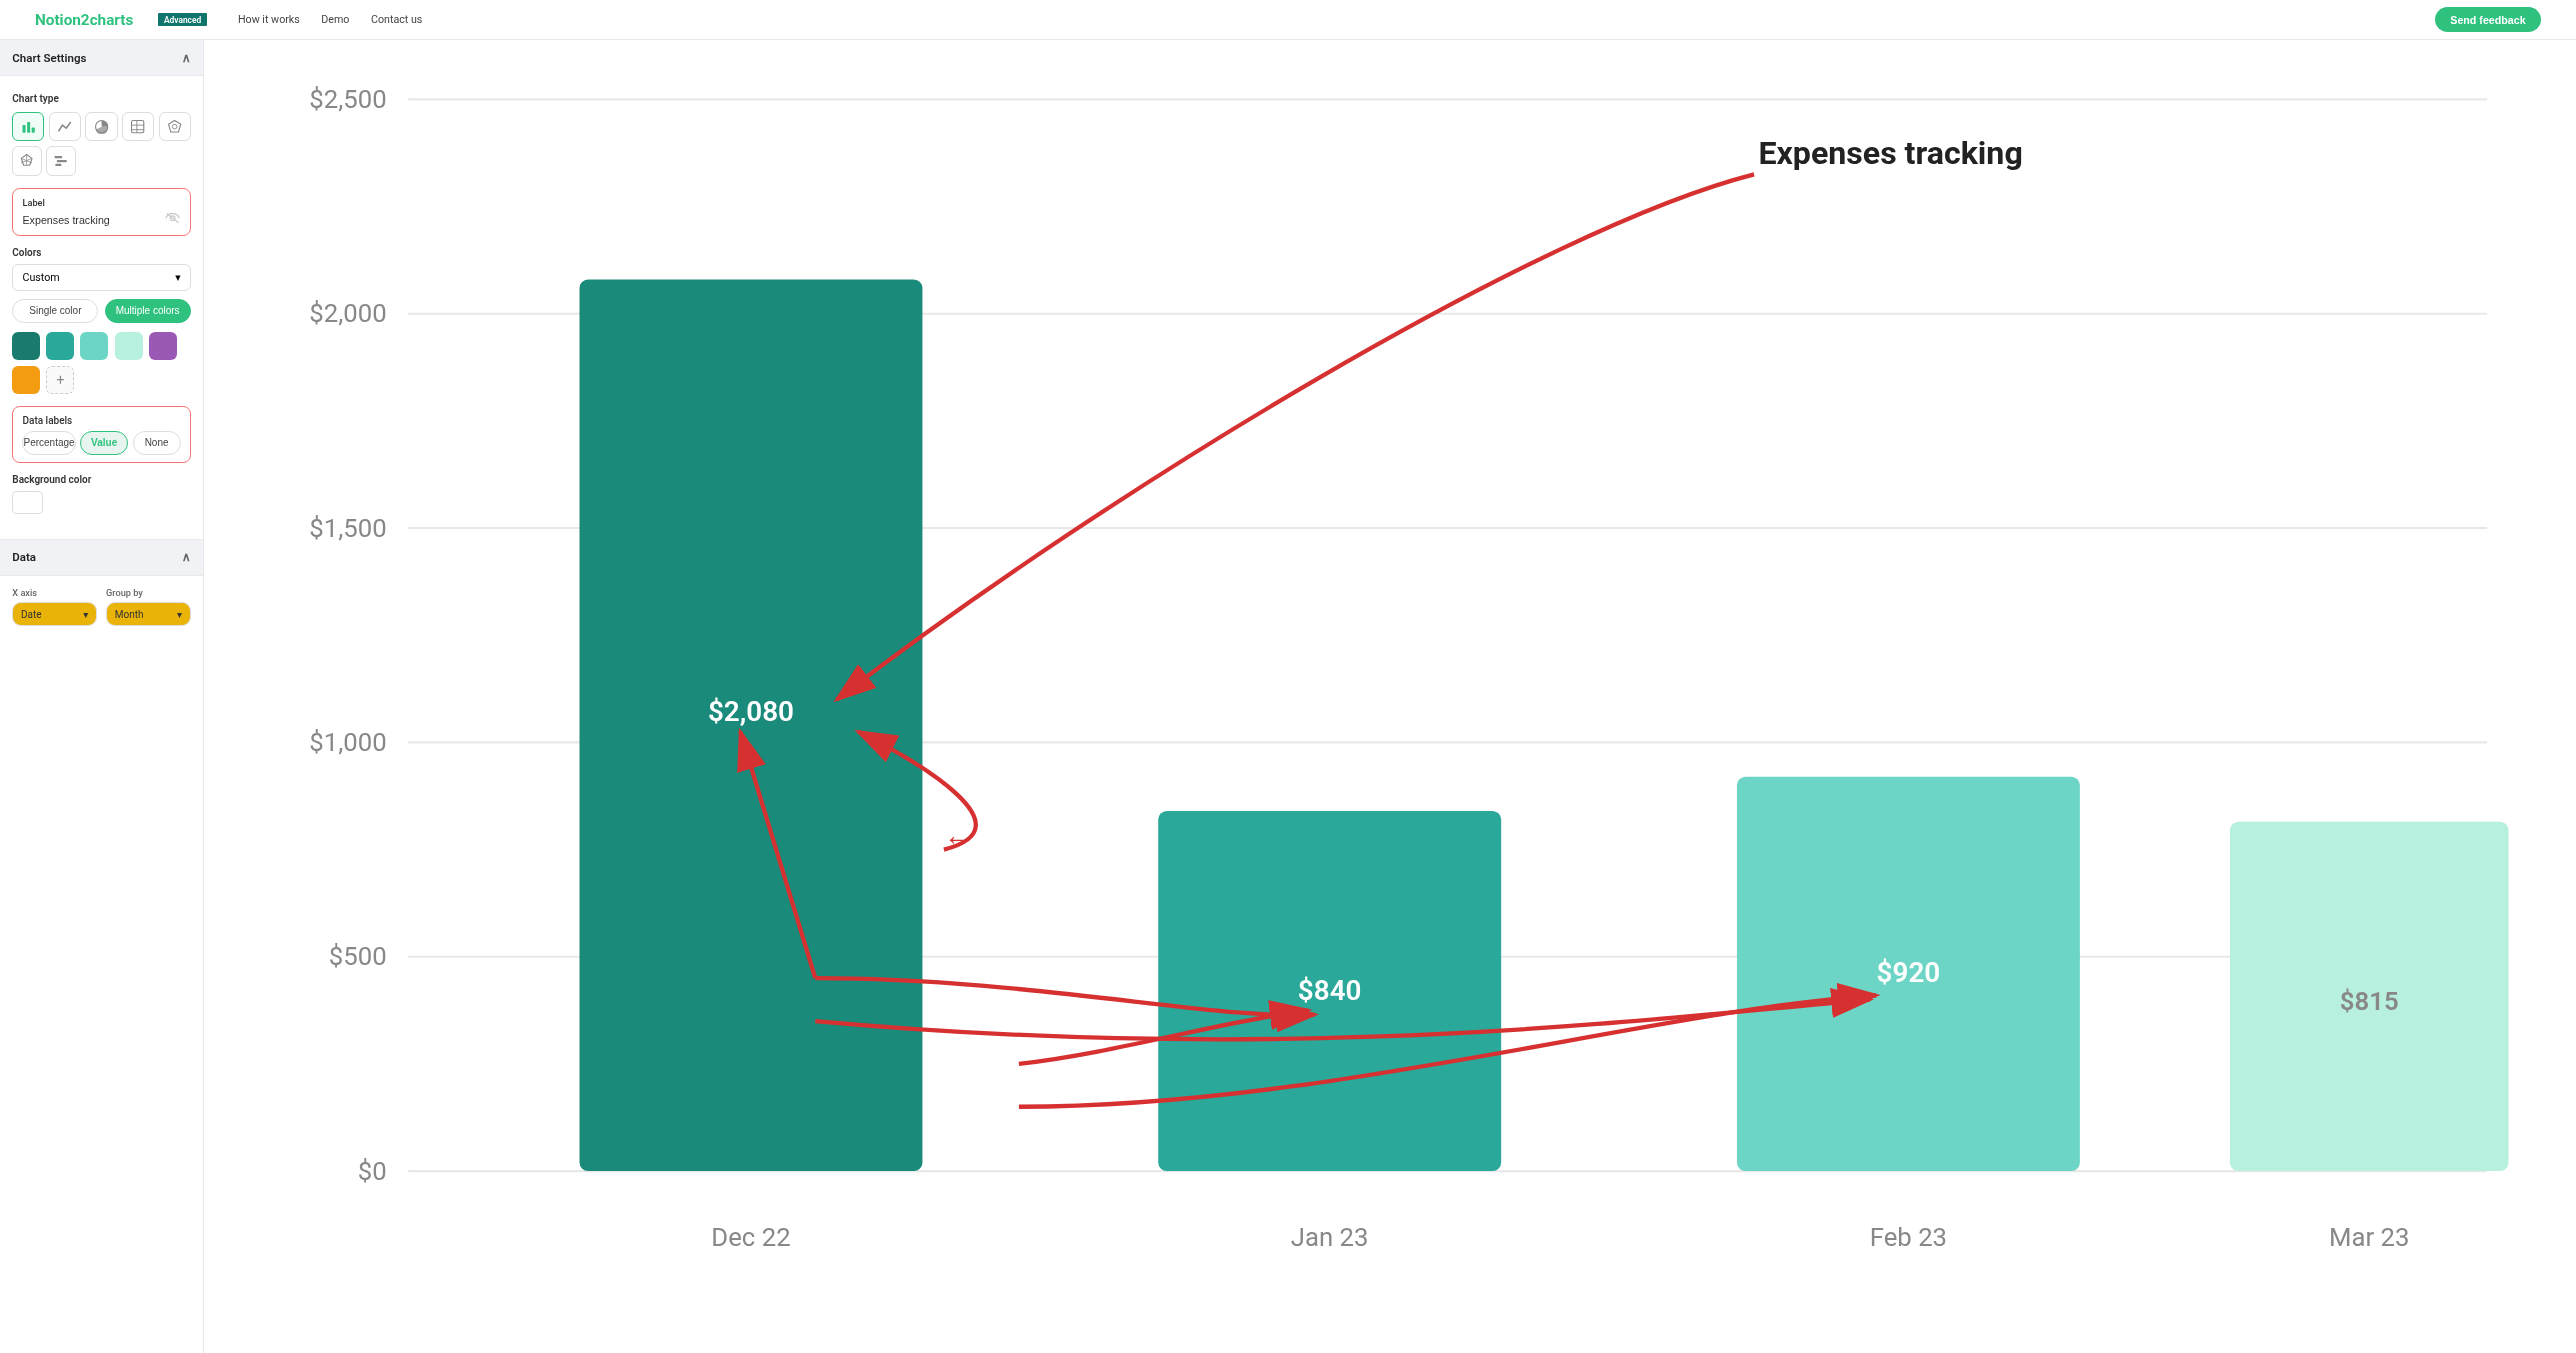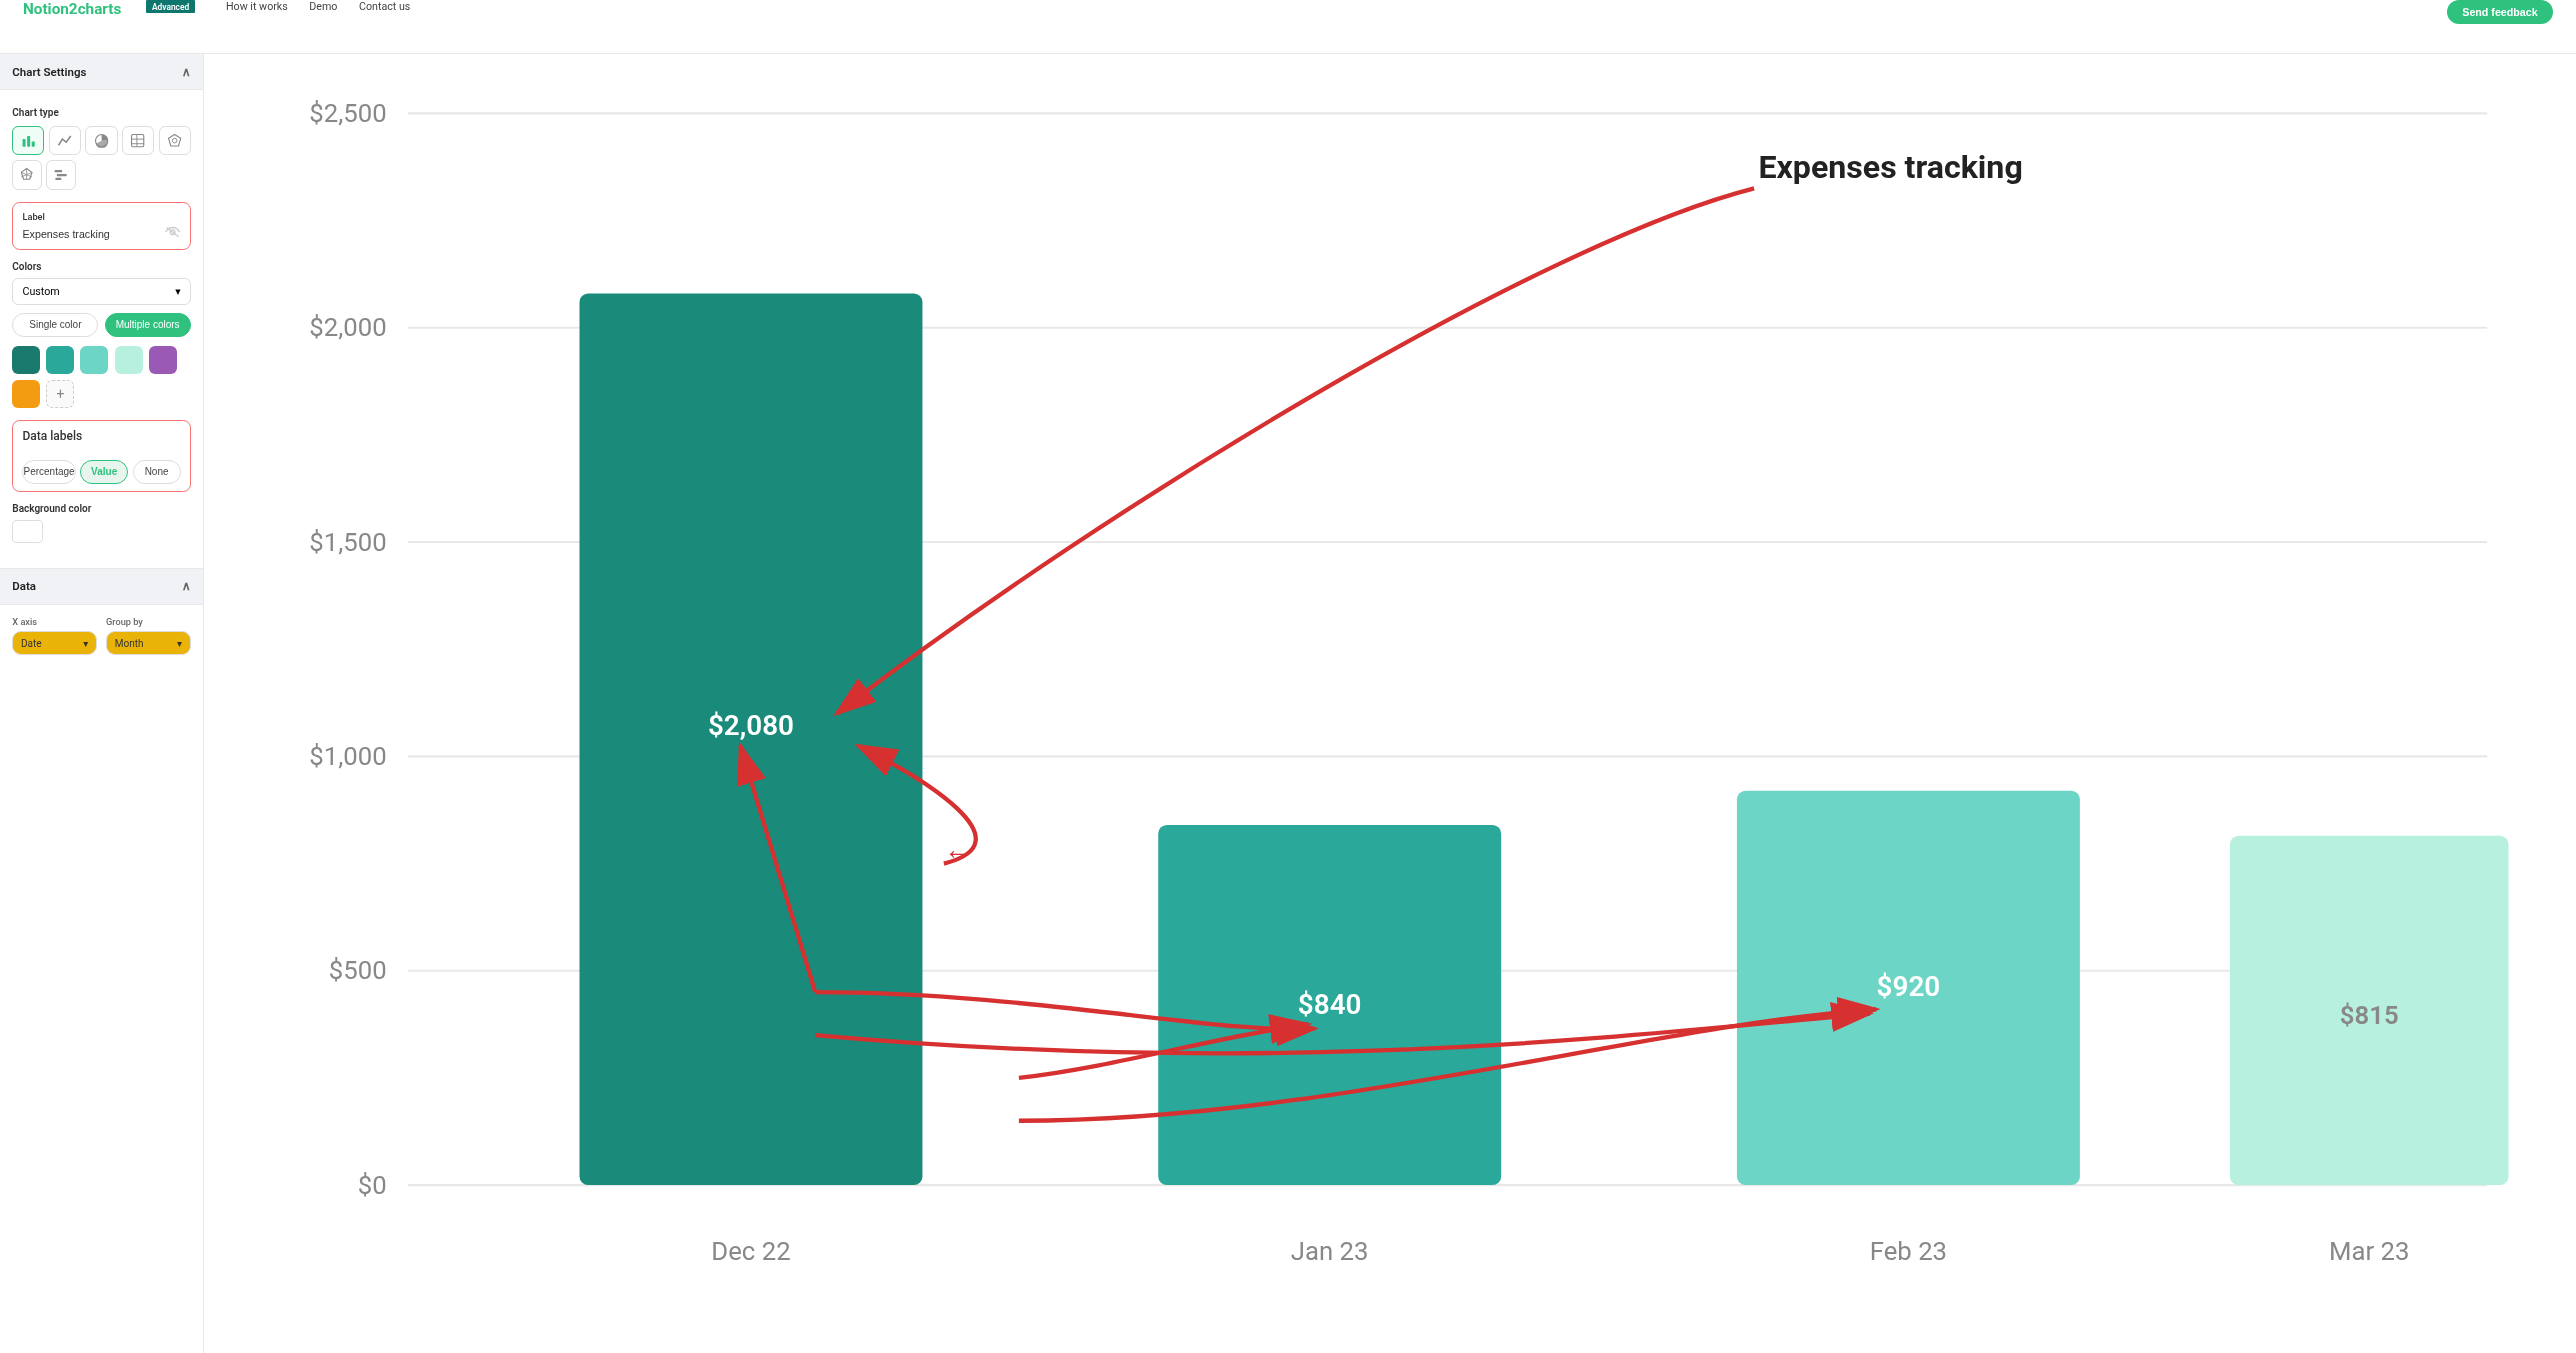--- a/index.html
+++ b/index.html
@@ -1,20 +1,20 @@
 <!DOCTYPE html>
 <html style="font-size:12.3px"><head>
   <meta charset="utf-8">
   <style>
     * { box-sizing: border-box; margin: 0; padding: 0; }
     body { font-family: -apple-system, BlinkMacSystemFont, 'Segoe UI', Roboto, sans-serif; background: #f8f9fa; display: flex; flex-direction: column; height: 100vh; overflow: hidden; }
 
     
     .navbar {
-      display: flex; align-items: flex-start; padding: 0 23px; height: 54px;
+      display: flex; align-items: center; padding: 0 35px; height: 40px;
       background: #fff; border-bottom: 0.8px solid #e8e8e8; flex-shrink: 0; gap: 18.4px;
     }
     .navbar-brand {
       font-size: 15.3px; font-weight: 700; color: #2ec27e; margin-right: 6.1px;
     }
     .nav-badge {
       background: #0f766e; color: #fff; font-size: 8.4px; font-weight: 600;
       padding: 1.5px 6.1px; border-radius: 1px;
     }
     .nav-links { display: flex; gap: 21.5px; margin-left: 12.3px; }
@@ -96,21 +96,21 @@
     .swatch-add {
       width: 28px; height: 28px; border-radius: 6.1px; cursor: pointer;
       border: 1.2px dashed #ccc; display: flex; align-items: center;
       justify-content: center; font-size: 14px; color: #888; background: #fafafa;
     }
 
     
     .data-labels-box {
       border: 1.2px solid #f87171; border-radius: 7.7px; padding: 7.7px 9.2px; margin-bottom: 10.7px;
     }
-    .dl-title { font-size: 12px; color: #333; margin-bottom: 17px; font-weight: 500; }
+    .dl-title { font-size: 10px; color: #333; margin-bottom: 5px; font-weight: 500; }
     .dl-toggle { display: flex; gap: 4.6px; }
     .dl-btn {
       flex: 1; padding: 5.4px 0; border-radius: 15.3px; border: 1.2px solid #ddd;
       font-size: 10px; cursor: pointer; text-align: center; background: #fff; color: #444;
     }
     .dl-btn.active { background: #e8f5ee; color: #2ec27e; border-color: #2ec27e; font-weight: 600; }
 
     
     .bg-color-label { font-size: 10px; font-weight: 600; color: #333; margin-bottom: 6.1px; }
     .bg-color-swatch {

